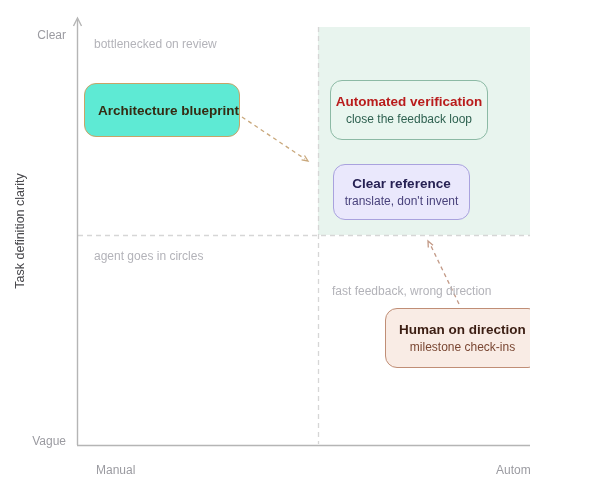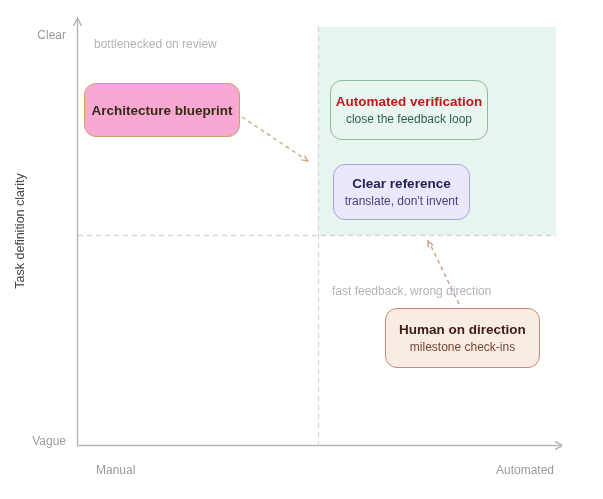--- a/index.html
+++ b/index.html
@@ -1,18 +1,18 @@
 <!DOCTYPE html>
 <html><head>
 <meta charset="utf-8">
 <style>
   html,body { margin:0; padding:0; background:#ffffff; }
   .stage {
     position:relative; width:530px; height:499px; background:#ffffff;
-    font-family:"Liberation Sans", sans-serif; overflow:hidden;padding-left:32px;
+    font-family:"Liberation Sans", sans-serif; overflow:hidden;
   }
   .region {
     position:absolute; left:318px; top:27px; width:238px; height:208px;
     background:#e8f4ee;
   }
   svg.lines { position:absolute; left:0; top:0; width:603px; height:499px; }
 
   .caption { position:absolute; font-size:12px; color:#b3b3b9; white-space:nowrap; }
   .caption.sweet {
     left:318px; top:36px; width:238px; text-align:center;
@@ -29,21 +29,21 @@
     font-size:12.5px; color:#47474b; white-space:nowrap;
   }
   .node {
     position:absolute; border-radius:12px; box-sizing:border-box;
     display:flex; flex-direction:column; align-items:center; justify-content:center;
     gap:3px; text-align:center;
   }
   .node-title { font-size:13.5px; font-weight:bold; white-space:nowrap; }
   .node-sub   { font-size:12px; white-space:nowrap; }
 
-  .node.arch  { left:84px;  top:83px;  width:156px; height:54px; background:#f9a8d4; border:1px solid #c8a468; }
+  .node.arch  { left:84px;  top:83px;  width:156px; height:54px; background:#5eead4; border:1px solid #c8a468;align-items:flex-end; }
   .node.arch .node-title { color:#352b13; }
   .node.arch .node-sub   { color:#7c6426; }
 
   .node.auto  { left:330px; top:80px;  width:158px; height:60px; background:#e9f6ef; border:1px solid #8cbaa5; }
   .node.auto .node-title { color:#b91c1c; }
   .node.auto .node-sub   { color:#2e6150; }
 
   .node.ref   { left:333px; top:164px; width:137px; height:56px; background:#eae8fc; border:1px solid #a9a2de; }
   .node.ref .node-title { color:#262153; }
   .node.ref .node-sub   { color:#49427c; }
@@ -70,20 +70,21 @@
     <path d="M555,441.5 L563,445.5 L555,449.5" fill="none" stroke="#b5b5b5" stroke-width="1.4"></path>
 
     <line x1="242" y1="117" x2="305" y2="159" stroke="#c9a87c" stroke-width="1.3" stroke-dasharray="4 3.5"></line>
     <path d="M304.5,155.5 L308,161 L301.6,159.9" fill="none" stroke="#c9a87c" stroke-width="1.3"></path>
 
     <line x1="459" y1="304" x2="431" y2="246" stroke="#c39a87" stroke-width="1.3" stroke-dasharray="4 3.5"></line>
     <path d="M428.3,247.5 L428,241 L433,245.2" fill="none" stroke="#c39a87" stroke-width="1.3"></path>
   </svg>
 
   <div class="caption" style="left:94px; top:37px;">bottlenecked on review</div>
+  <div class="caption" style="left:94px; top:249px;">agent goes in circles</div>
   <div class="caption" style="left:332px; top:249px;margin-top:35px;">fast feedback, wrong direction</div>
 
   <div class="node arch">
     <span class="node-title">Architecture blueprint</span>
   </div>
   <div class="node auto">
     <span class="node-title">Automated verification</span>
     <span class="node-sub">close the feedback loop</span>
   </div>
   <div class="node human">

